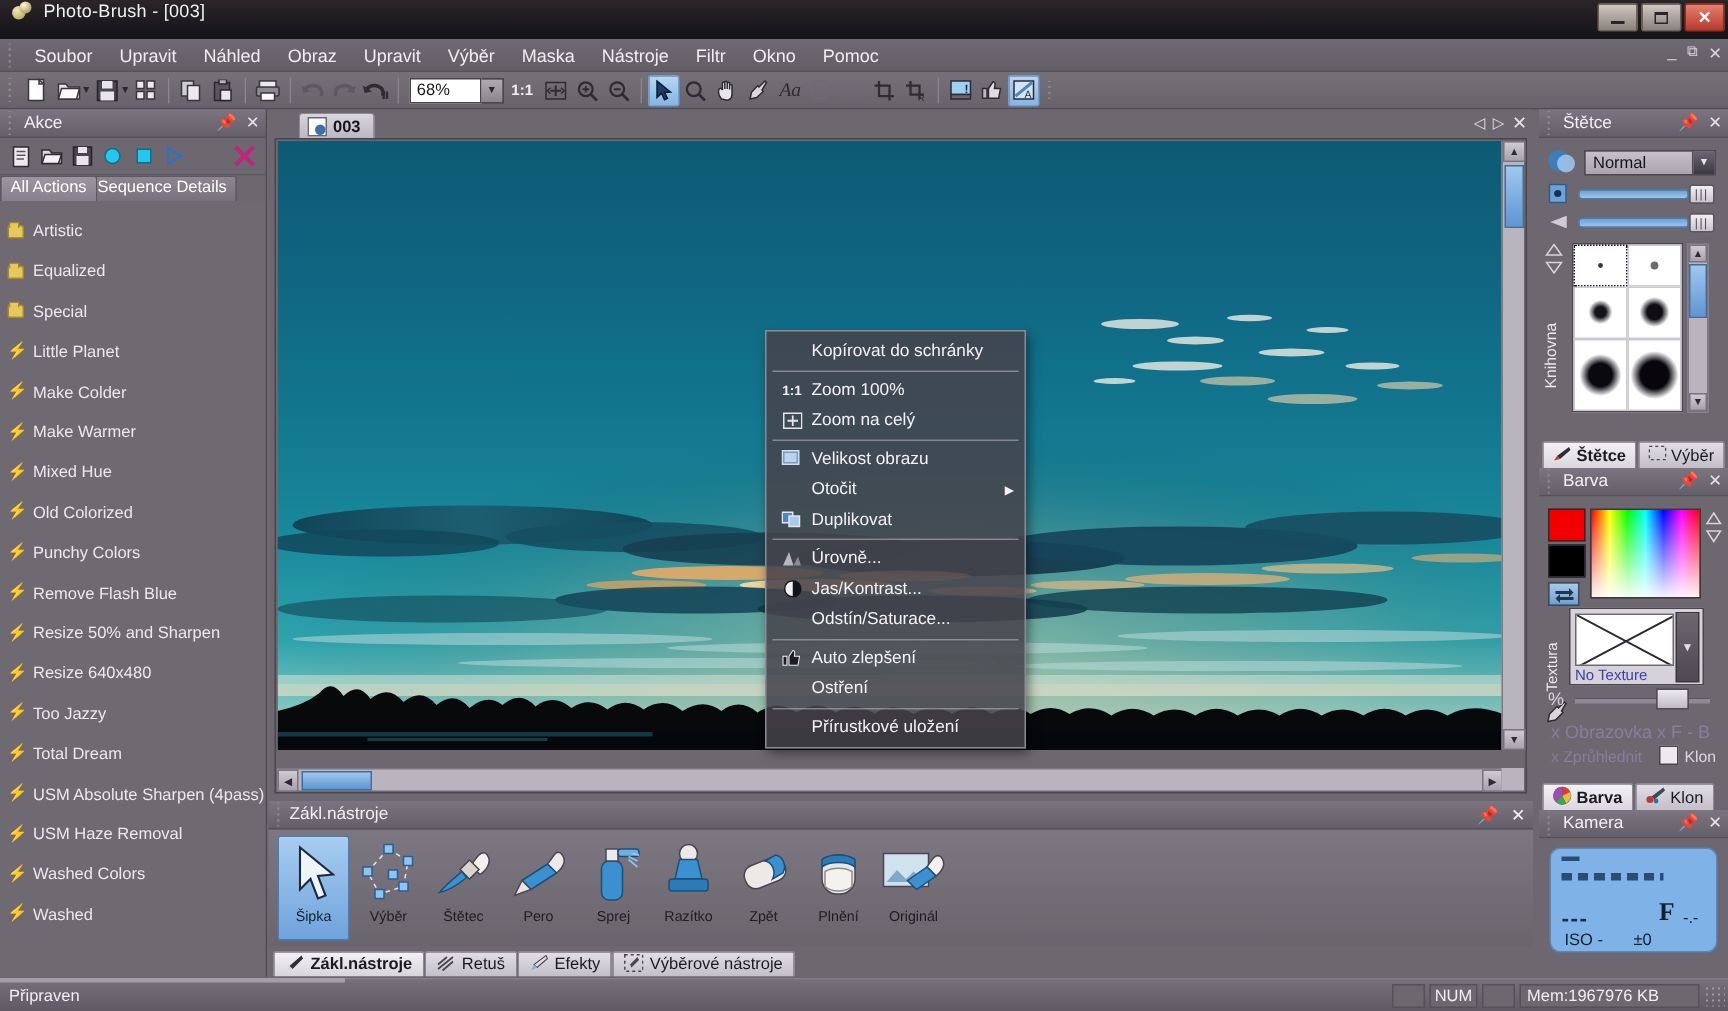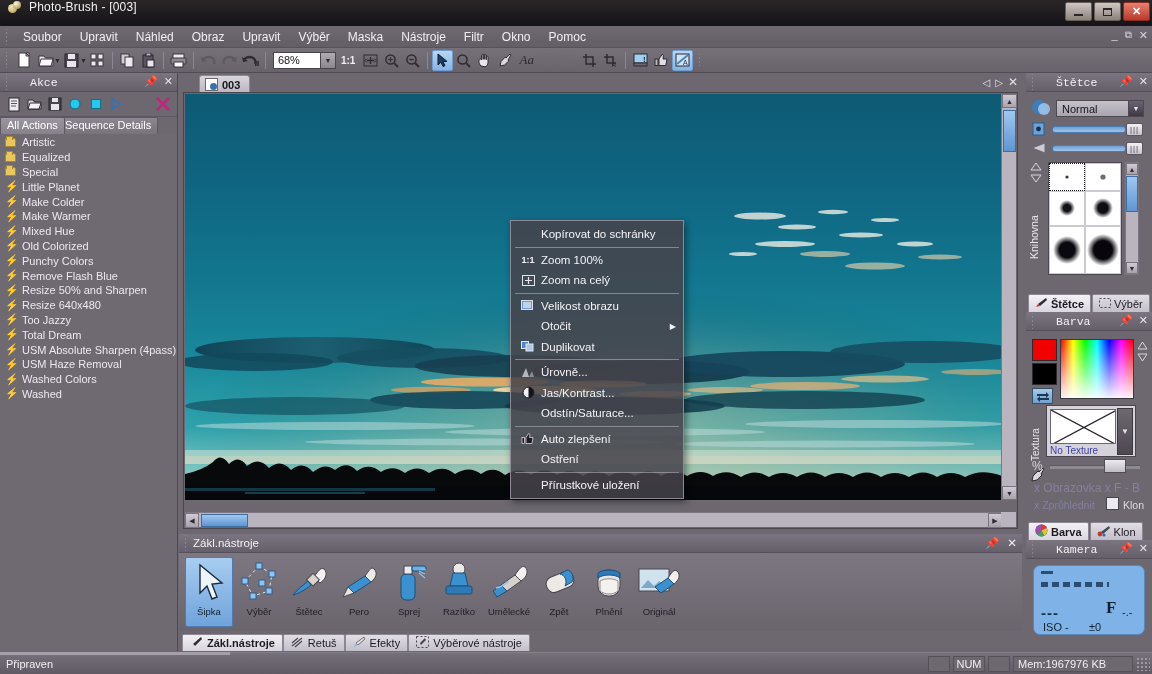--- a/index.html
+++ b/index.html
@@ -72,35 +72,35 @@
   .panel-left {
     position:absolute; left:0; top:73px; width:178px; height:578px;
     background:#6d6870; border-right:1px solid #4e4950;
     display:flex; flex-direction:column;
   }
   .panel-title {
     height:19px; background:linear-gradient(180deg,#7a7580,#645f68);
     display:flex; align-items:center; border-bottom:1px solid #55505a;
     font-size:11.5px; color:#f2f0f4; position:relative;
   }
-  .panel-title .ptext { margin-left:16px;font-family:Liberation Mono, monospace; }
+  .panel-title .ptext { margin-left:2px; }
   .panel-title .pbtns { position:absolute; right:4px; top:2px; display:flex; gap:6px; font-size:11px; color:#e6e3e9;}
   .akce-toolbar {
     height:25px; display:flex; align-items:center; gap:3px; padding:0 5px;
     background:#6d6870; border-bottom:1px solid #5c5761;
   }
   .akce-tab-row { height:17px; position:relative; background:#6d6870; }
   .akce-tab {
     position:absolute; top:0; height:17px; padding:1px 6px 0 6px; font-size:11px;
     background:linear-gradient(180deg,#8b868f,#77727b); color:#fff;
     border:1px solid #5d5862; border-bottom:none; border-radius:2px 2px 0 0;
   }
   .akce-tab.sel { background:linear-gradient(180deg,#9b96a0,#86818b); z-index:3; }
   .akce-list { flex:1; overflow:hidden; background:#6f6a72; padding-top:1px;}
-  .akce-row { height:14.8px; display:flex; align-items:center; padding-left:5px; font-size:11px; color:#ebe8ee;}
+  .akce-row { height:14.8px; display:flex; align-items:center; padding-left:5px; font-size:11px; color:#ebe8ee;margin-top:12px;}
   .ic-folder { width:11px; height:9px; background:#e8c85a; border:1px solid #a8892e; border-radius:1px 2px 1px 1px; margin-right:6px; position:relative;}
   .ic-folder:after{content:"";position:absolute;left:0;top:-3px;width:5px;height:3px;background:#e8c85a;border:1px solid #a8892e;border-bottom:none;border-radius:1px 1px 0 0;}
   .ic-bolt { width:11px; height:11px; margin-right:6px; color:#e9e4c8; font-size:11px; line-height:11px; text-align:center;}
 
   
   .doc-area { position:absolute; left:179px; top:73px; width:843px; height:458px; background:#6d6870; }
   .doc-tabstrip { position:absolute; left:0; top:0; width:843px; height:19px; }
   .doc-tab {
     position:absolute; left:20px; top:2px; height:17px; padding:1px 9px 0 5px;
     background:linear-gradient(180deg,#d9d5dd,#bcb8c2); color:#17161a;
@@ -826,31 +826,20 @@
         <span class="ticon">
           <svg width="42" height="44">
               <circle cx="21" cy="9" r="6" fill="#eceae7" stroke="#4a4550"></circle>
               <path d="M15 13 L27 13 L30 26 L12 26Z" fill="#3b90d0" stroke="#1d4f78"></path>
               <rect x="8" y="26" width="26" height="8" rx="2" fill="#2c7ab8" stroke="#1d4f78"></rect>
             </svg>
         </span>
         <span class="tlabel">Razítko</span>
       </div>
 
-      <div class="tool">
-        <span class="ticon">
-          <svg width="44" height="42">
-              <path d="M38 6 C42 10 40 16 34 20 L28 14 C32 8 35 4 38 6Z" fill="#f3f1ee" stroke="#4a4550"></path>
-              <path d="M28 14 L34 20 L20 30 L14 24Z" fill="#d7d3cc" stroke="#4a4550"></path>
-              <path d="M14 24 L20 30 L10 36 L6 30Z" fill="#3b90d0" stroke="#1d4f78"></path>
-              <path d="M22 20 C18 24 14 26 9 27" stroke="#8fc4ee" stroke-width="1.6" fill="none"></path>
-            </svg>
-        </span>
-        <span class="tlabel">Umělecké</span>
-      </div>
 
 
       <div class="tool">
         <span class="ticon">
           <svg width="42" height="42">
               <rect x="8" y="13" width="28" height="16" rx="7" transform="rotate(-22 22 21)" fill="#edeae6" stroke="#4a4550"></rect>
               <path d="M29 9 A7 8 0 0 1 34 21 L27 25 A7 8 0 0 0 22 13Z" fill="#3b90d0" stroke="#1d4f78"></path>
             </svg>
         </span>
         <span class="tlabel">Zpět</span>

